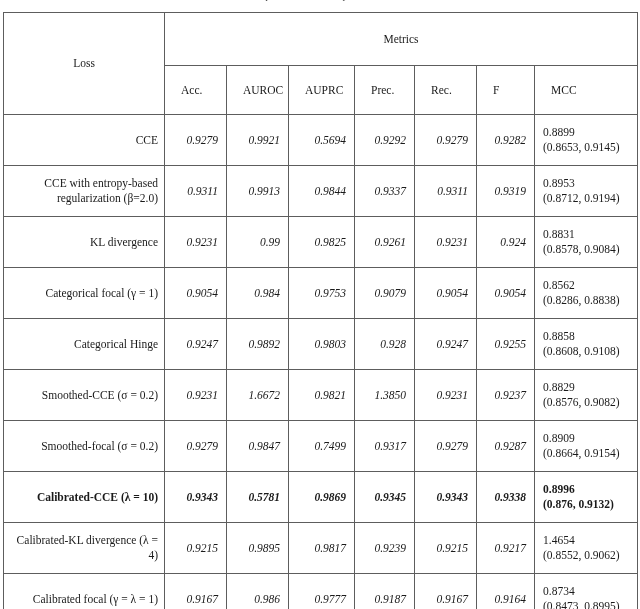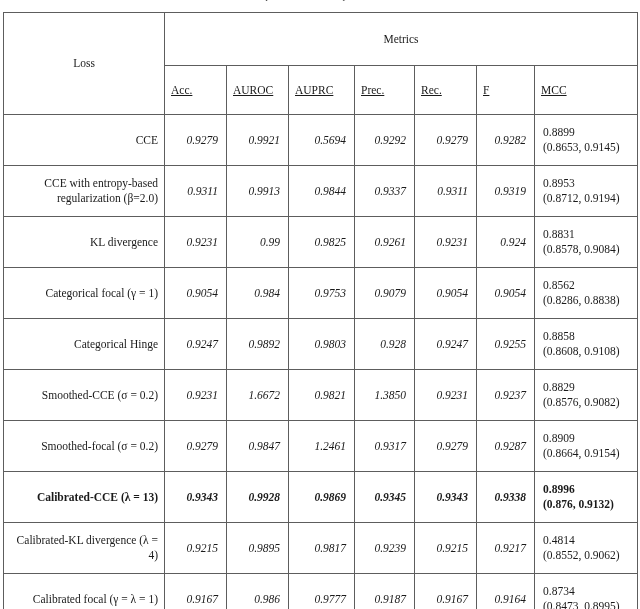--- a/index.html
+++ b/index.html
@@ -65,22 +65,21 @@
     font-weight: bold;
     font-size: 12px;
     height: 52px;
     padding: 0 4px;
   }
   th.sub-head {
     text-align: left;
     font-weight: bold;
     font-size: 12px;
     height: 48px;
-    padding: 0 0 0 6px;
-    text-decoration: underline;
+    padding: 0 0 0 16px;
   }
 
   
   td.loss-cell {
     text-align: right;
     padding: 0 6px 0 8px;
     height: 50px;
   }
   td.num-cell {
     text-align: right;
@@ -205,47 +204,47 @@
           <td class="num-cell">1.3850</td>
           <td class="num-cell">0.9231</td>
           <td class="num-cell">0.9237</td>
           <td class="mcc-cell">0.8829
 (0.8576, 0.9082)</td>
         </tr>
         <tr>
           <td class="loss-cell">Smoothed-focal (σ = 0.2)</td>
           <td class="num-cell">0.9279</td>
           <td class="num-cell">0.9847</td>
-          <td class="num-cell">1.2461</td>
+          <td class="num-cell">0.7499</td>
           <td class="num-cell">0.9317</td>
           <td class="num-cell">0.9279</td>
           <td class="num-cell">0.9287</td>
           <td class="mcc-cell">0.8909
 (0.8664, 0.9154)</td>
         </tr>
         <tr class="highlight">
-          <td class="loss-cell">Calibrated-CCE (λ = 13)</td>
+          <td class="loss-cell">Calibrated-CCE (λ = 10)</td>
           <td class="num-cell">0.9343</td>
-          <td class="num-cell">0.9928</td>
+          <td class="num-cell">0.5781</td>
           <td class="num-cell">0.9869</td>
           <td class="num-cell">0.9345</td>
           <td class="num-cell">0.9343</td>
           <td class="num-cell">0.9338</td>
           <td class="mcc-cell">0.8996
 (0.876, 0.9132)</td>
         </tr>
         <tr>
           <td class="loss-cell">Calibrated-KL divergence (λ = 4)</td>
           <td class="num-cell">0.9215</td>
           <td class="num-cell">0.9895</td>
           <td class="num-cell">0.9817</td>
           <td class="num-cell">0.9239</td>
           <td class="num-cell">0.9215</td>
           <td class="num-cell">0.9217</td>
-          <td class="mcc-cell">0.4814
+          <td class="mcc-cell">1.4654
 (0.8552, 0.9062)</td>
         </tr>
         <tr>
           <td class="loss-cell">Calibrated focal (γ = λ = 1)</td>
           <td class="num-cell">0.9167</td>
           <td class="num-cell">0.986</td>
           <td class="num-cell">0.9777</td>
           <td class="num-cell">0.9187</td>
           <td class="num-cell">0.9167</td>
           <td class="num-cell">0.9164</td>

